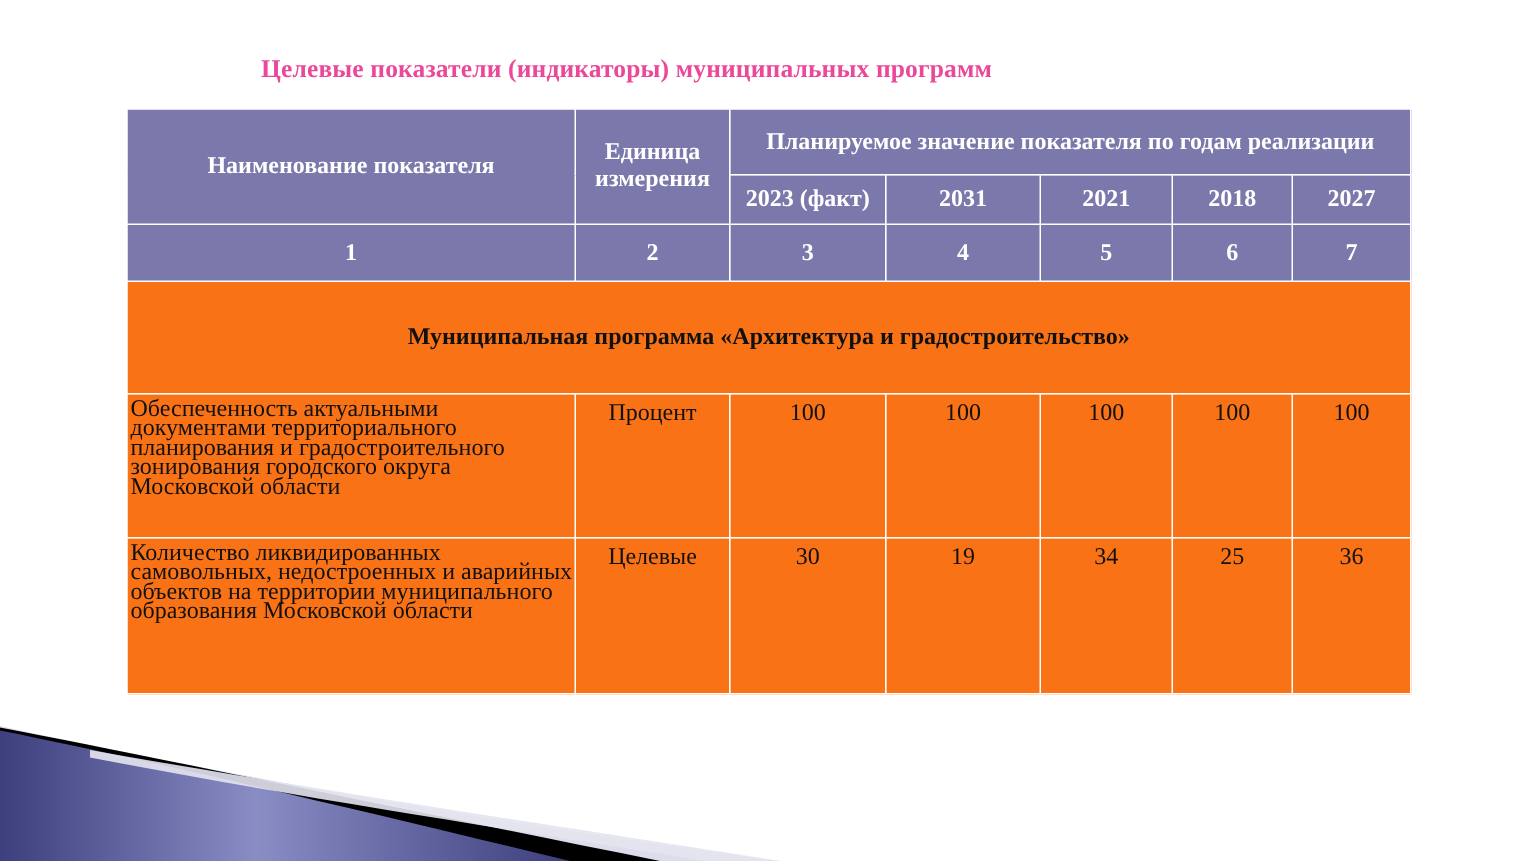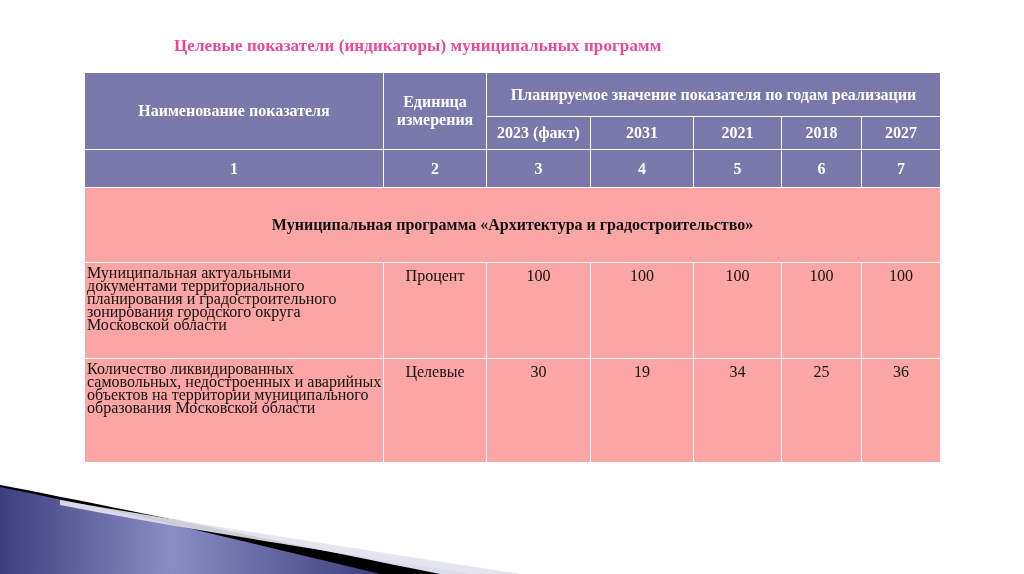--- a/index.html
+++ b/index.html
@@ -15,21 +15,21 @@
   }
   table.grid {
     position:absolute; left:84px; top:72px;
     width:856px; border-collapse:collapse; table-layout:fixed;
   }
   table.grid td {
     border:1.5px solid #ffffff; padding:0;
     font-size:16px; vertical-align:middle; text-align:center;
   }
   .h { background:#7b79ac; color:#ffffff; font-weight:bold; }
-  .b { background:#fca5a5; color:#111111; }
+  .b { background:#f97316; color:#111111; }
   .b.top { vertical-align:top; padding-top:4px; }
   .b.name { text-align:left; padding-left:2px; padding-top:3px; line-height:13px; }
   .section { font-weight:bold; font-size:11.5px; }
   .deco { position:absolute; left:0; top:0; width:1024px; height:574px; pointer-events:none; }
 </style>
 </head>
 <body>
 
 <div class="title">Целевые показатели (индикаторы) муниципальных программ</div>
 
@@ -62,21 +62,21 @@
     <td class="h">3</td>
     <td class="h">4</td>
     <td class="h">5</td>
     <td class="h">6</td>
     <td class="h">7</td>
   </tr>
   <tr style="height:75px">
     <td class="b section" colspan="7">Муниципальная программа  «Архитектура и градостроительство»</td>
   </tr>
   <tr style="height:96px">
-    <td class="b top name">Муниципальная актуальными документами территориального планирования и градостроительного зонирования городского округа Московской области</td>
+    <td class="b top name">Обеспеченность актуальными документами территориального планирования и градостроительного зонирования городского округа Московской области</td>
     <td class="b top">Процент</td>
     <td class="b top">100</td>
     <td class="b top">100</td>
     <td class="b top">100</td>
     <td class="b top">100</td>
     <td class="b top">100</td>
   </tr>
   <tr style="height:104px">
     <td class="b top name">Количество ликвидированных самовольных, недостроенных и аварийных объектов на территории  муниципального образования Московской области</td>
     <td class="b top">Целевые</td>

